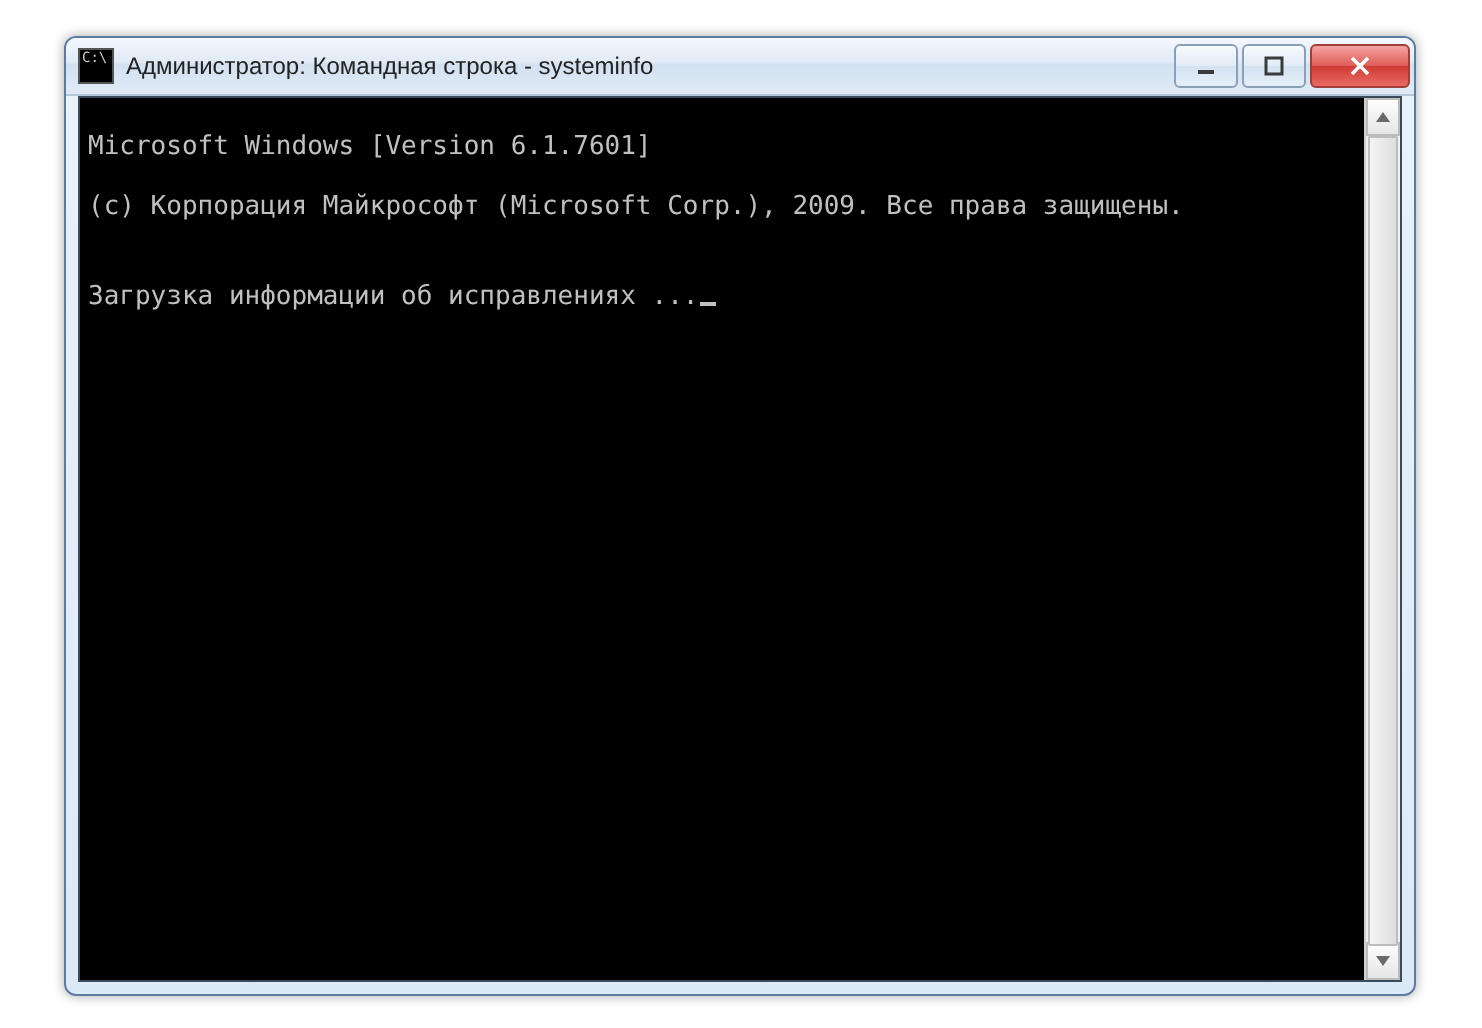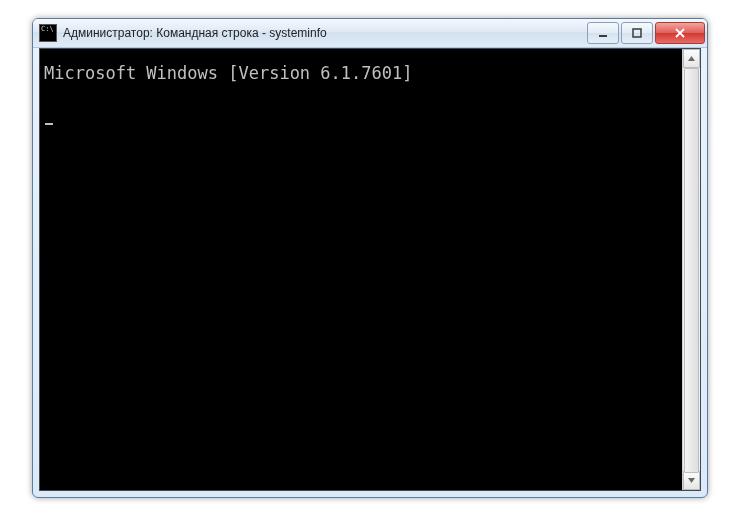--- a/index.html
+++ b/index.html
@@ -89,21 +89,21 @@
     border: 1px solid #3b4b5c;
     background: #000;
     position: relative;
     display: flex;
   }
   .console {
     flex: 1 1 auto;
     padding: 2px 4px;
     color: #c0c0c0;
     font-family: "Lucida Console", Consolas, monospace;
-    font-size: 17px;
+    font-size: 13px;
     line-height: 15px;
     white-space: pre;
     overflow: hidden;
   }
   .console .line { display: block; }
   .cursor {
     display: inline-block;
     width: 8px;
     height: 2px;
     background: #c0c0c0;
@@ -166,22 +166,23 @@
         <svg width="12" height="10" viewBox="0 0 12 10">
             <path d="M2 1 L10 9 M10 1 L2 9" stroke="#fff" stroke-width="1.8"></path>
           </svg>
       </div>
     </div>
   </div>
 
   <div class="client">
     <div class="console">
 <span class="line">Microsoft Windows [Version 6.1.7601]</span>
+<span class="line">(c) Корпорация Майкрософт (Microsoft Corp.), 2009. Все права защищены.</span>
 <span class="line"></span>
-<span class="line"><span class="cursor"></span></span>
+<span class="line"><span>Загрузка информации об исправлениях ...</span><span class="cursor"></span></span>
     </div>
     <div class="scrollbar">
       <div class="sb-btn">
         <svg width="9" height="9" viewBox="0 0 9 9">
             <path d="M4.5 2 L8 7 L1 7 Z" fill="#6a6a6a"></path>
           </svg>
       </div>
       <div class="sb-track">
         <div class="sb-thumb"></div>
       </div>

